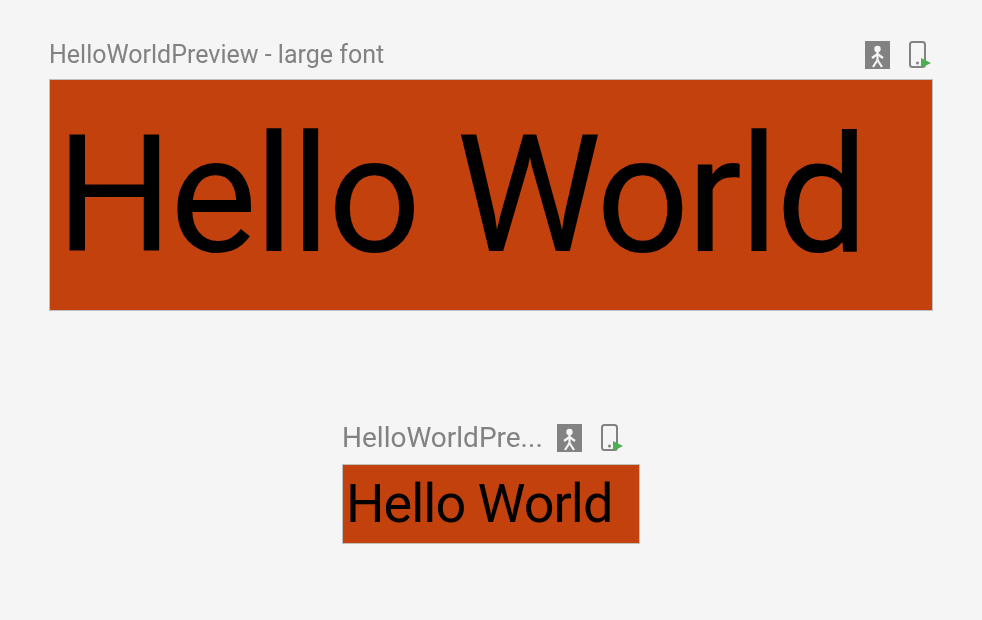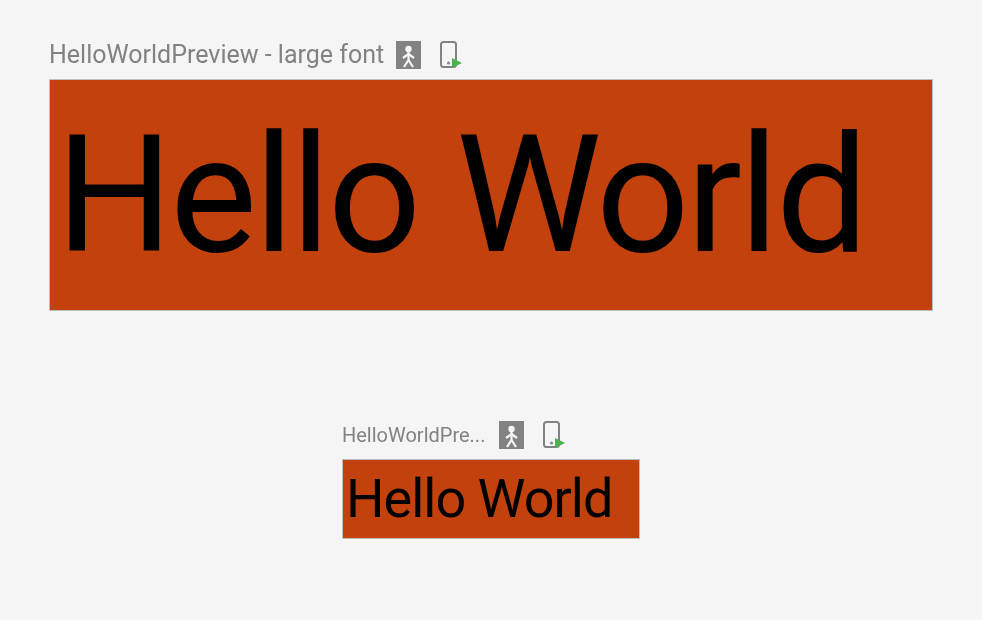--- a/index.html
+++ b/index.html
@@ -24,37 +24,38 @@
     .preview-block.large {
       width: 884px;
       margin-bottom: 110px;
     }
     .preview-block.small {
       width: auto;
     }
     .preview-header {
       display: flex;
       align-items: center;
+      justify-content: space-between;
       margin-bottom: 10px;
       gap: 12px;
     }
     .preview-header.small-header {
       justify-content: flex-start;
       gap: 14px;
     }
     .preview-title {
       color: #828282;
       font-size: 25px;
       font-weight: 400;
       white-space: nowrap;
       overflow: hidden;
       text-overflow: ellipsis;
     }
     .preview-title.small-title {
-      font-size: 20px;
+      font-size: 28px;
       max-width: 210px;
     }
     .preview-actions {
       display: flex;
       align-items: center;
       gap: 18px;
       flex-shrink: 0;
     }
     .preview-actions.small-actions {
       gap: 18px;

